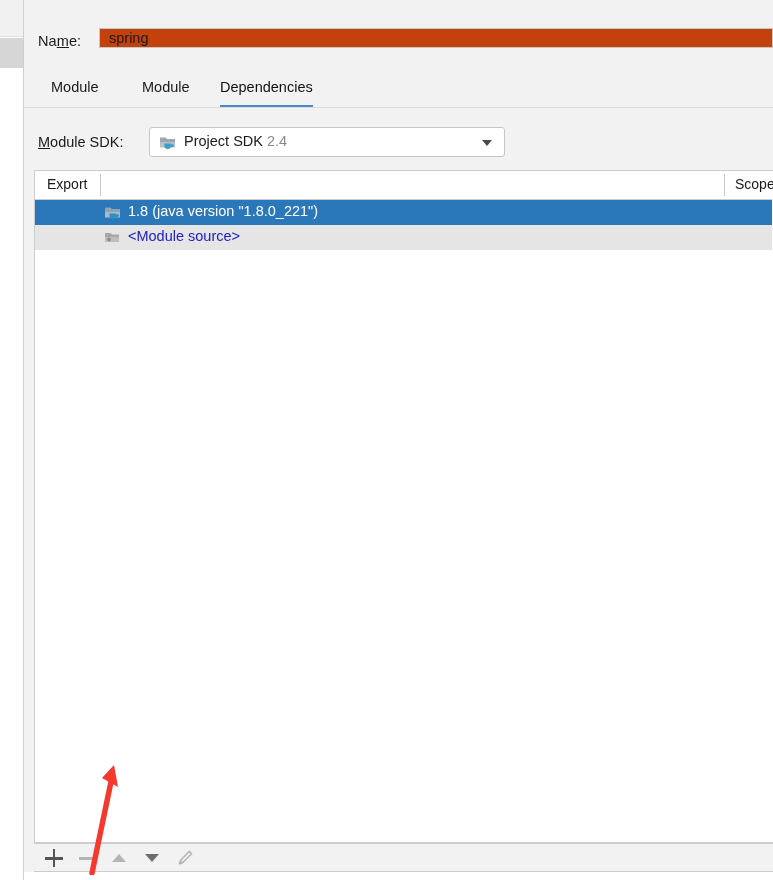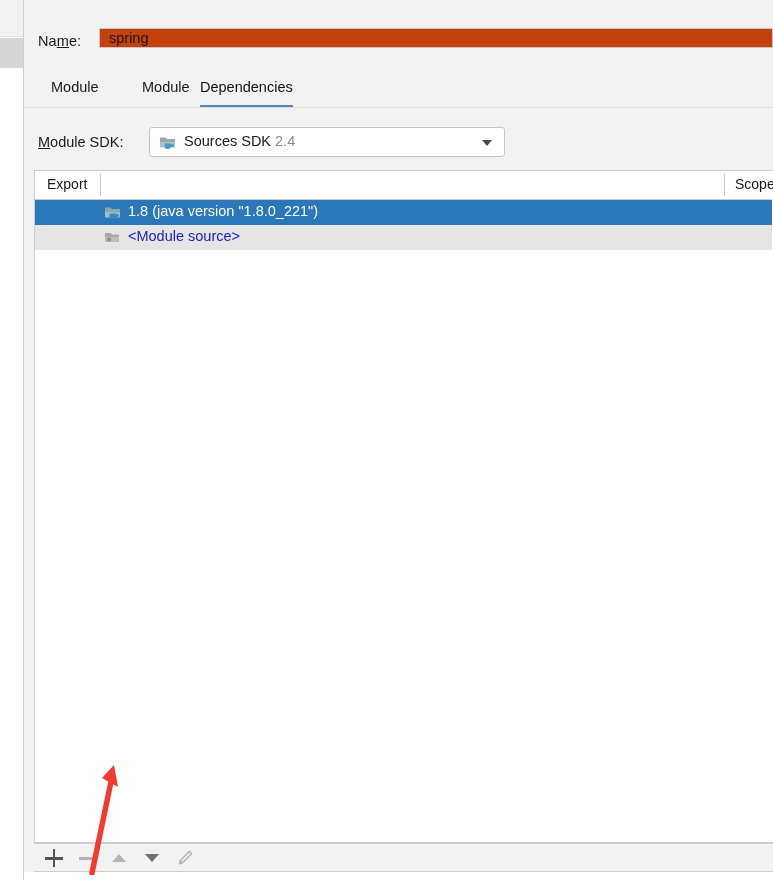--- a/index.html
+++ b/index.html
@@ -100,21 +100,21 @@
   .tab {
     position: absolute;
     top: 0;
     height: 34px;
     font-size: 14.5px;
     color: #1a1a1a;
     line-height: 26px;
     cursor: default;
     white-space: nowrap;
   }
-  .tab.active { color: #111111; }
+  .tab.active { color: #111111; margin-left: 20px; }
   .tab .tab-underline {
     position: absolute;
     left: 0; bottom: 0;
     width: 100%; height: 3px;
     background: #4a88c7;
   }
   .tab-sources  { left: 27px; }
   .tab-paths    { left: 118px; }
   .tab-deps     { left: 176px; }
 
@@ -354,21 +354,21 @@
       <div class="sdk-combo">
         <span class="sdk-icon">
           <svg width="18" height="17" viewBox="0 0 18 17">
             <path d="M1 3.5 L6.5 3.5 L8 5 L16 5 L16 8 L1 8 Z" fill="#9aa7b0"></path>
             <path d="M1 8 L16 8 L16 13.5 L1 13.5 Z" fill="#b6c0c7"></path>
             <path d="M5.5 9.5 L12 9.5 L12 12 A3 3 0 0 1 9 15 L8.5 15 A3 3 0 0 1 5.5 12 Z" fill="#3d9ec9"></path>
             <path d="M12 10.3 L13.6 10.3 A1.3 1.3 0 0 1 13.6 12.9 L12 12.9 Z" fill="#3d9ec9"></path>
           </svg>
         </span>
         <span class="sdk-text">
-          <span>Sources SDK</span>
+          <span>Project SDK</span>
           <span class="ver">2.4</span>
         </span>
         <span class="combo-arrow"></span>
       </div>
 
     </div>
 
     <div class="table-wrap">
 
       <div class="table-head">

